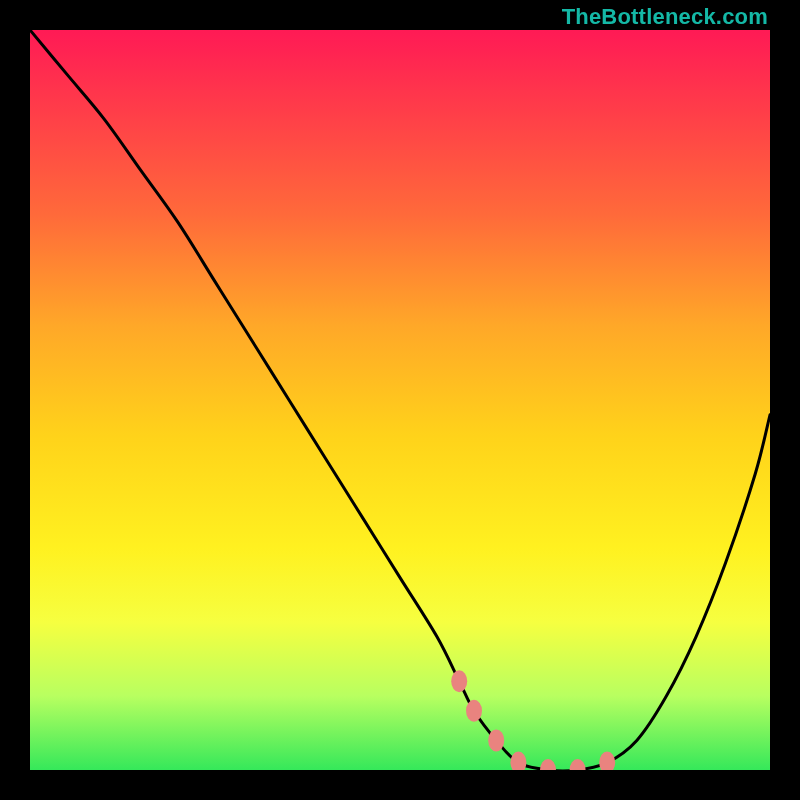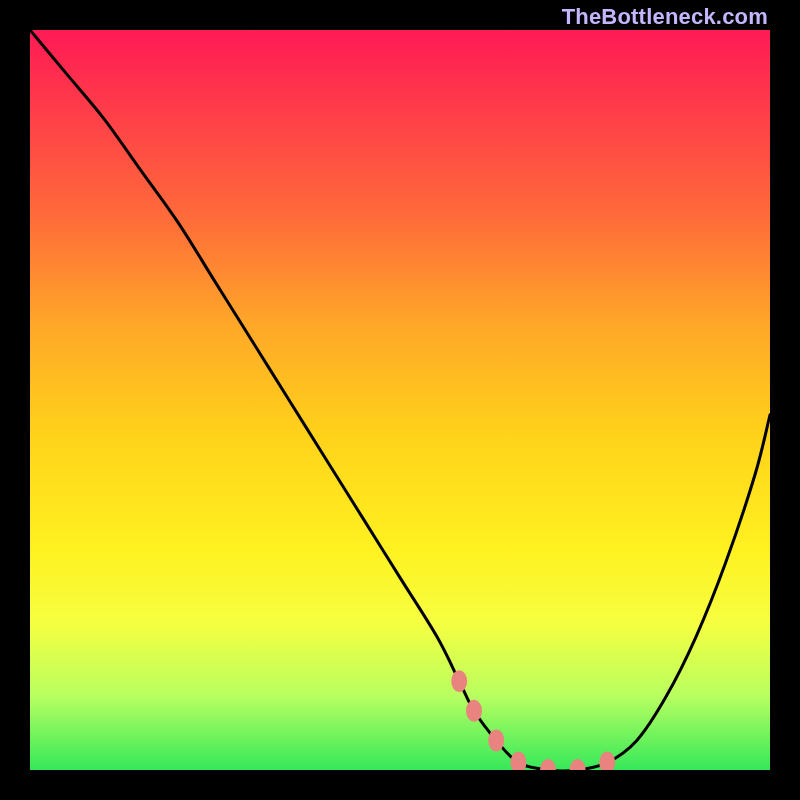--- a/index.html
+++ b/index.html
@@ -35,21 +35,21 @@
       #b8ff60 90%,
       #35e85a 100%);
   }
   .watermark {
     position: absolute;
     top: 4px;
     right: 32px;
     font-family: Arial, Helvetica, sans-serif;
     font-size: 22px;
     font-weight: 600;
-    color: #c4b5fd;
+    color: #14b8a6;
     letter-spacing: 0.2px;
   }
   svg.curve {
     position: absolute;
     left: 0;
     top: 0;
     width: 740px;
     height: 740px;
   }
 </style>

